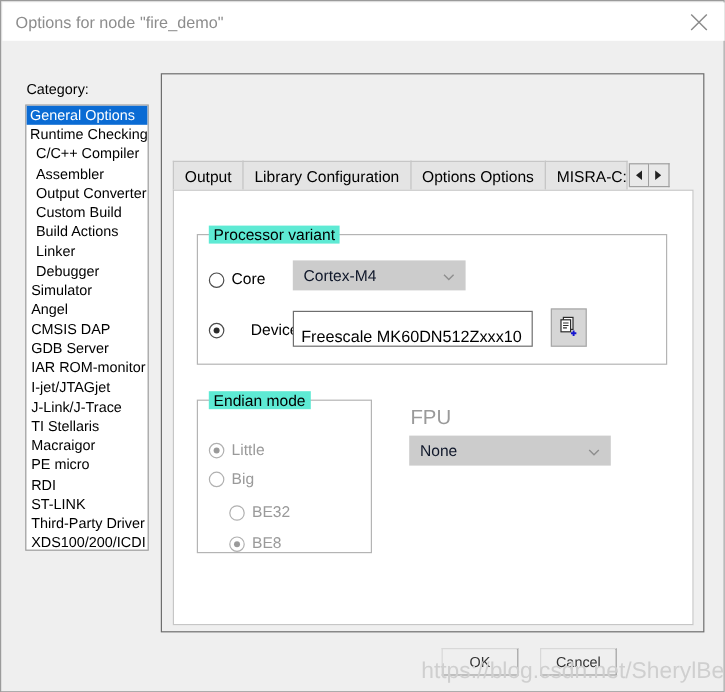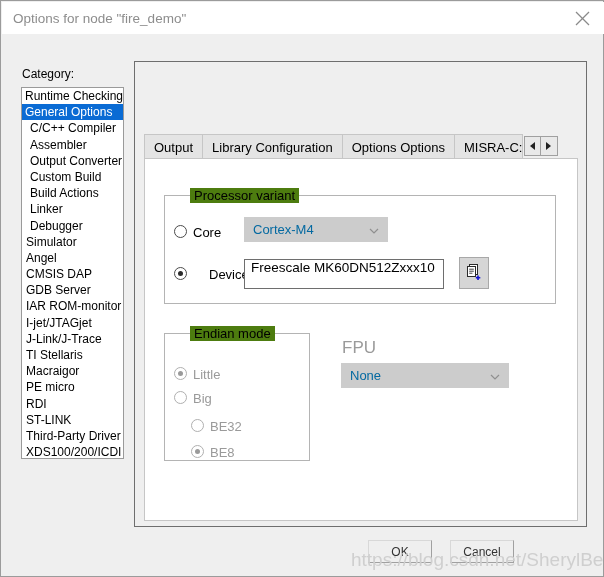--- a/index.html
+++ b/index.html
@@ -189,45 +189,44 @@
   
   .group {
     position: absolute;
     box-sizing: border-box;
     border: 1px solid #b4b4b4;
   }
   .group-title {
     position: absolute;
     top: -8px;
     left: 9px;
-    background: #4d7c0f;
+    background: #5eead4;
     padding: 0 4px;
     font-size: 13px;
     color: #000;
     white-space: nowrap;
-    margin-left: 16px;
   }
   #processor-variant-group {
     left: 163px;
     top: 194px;
     width: 392px;
     height: 109px;
   }
   #endian-mode-group {
     left: 163px;
     top: 332px;
     width: 146px;
     height: 128px;
   }
 
   
   .radio-row {
     position: absolute;
     display: flex;
-    align-items: flex-start;
+    align-items: flex-end;
     cursor: default;
   }
   .radio {
     width: 13px;
     height: 13px;
     border-radius: 50%;
     border: 1px solid #4b4b4b;
     box-sizing: border-box;
     background: #ffffff;
     display: inline-block;
@@ -258,21 +257,21 @@
     box-sizing: border-box;
     background: #cccccc;
     border: none;
     display: flex;
     align-items: center;
     cursor: default;
   }
   .combo-text {
     margin-left: 9px;
     font-size: 13px;
-    color: #0369a1;
+    color: #0f172a;
     white-space: nowrap;
   }
   .combo-arrow {
     position: absolute;
     right: 11px;
     top: 50%;
     margin-top: -2px;
     width: 8px; height: 8px;
   }
   .combo-arrow svg { display:block; }
@@ -291,21 +290,21 @@
   #device-input {
     position: absolute;
     left: 243px;
     top: 258px;
     width: 200px;
     height: 30px;
     box-sizing: border-box;
     background: #ffffff;
     border: 1px solid #6e6e6e;
     display: flex;
-    align-items: flex-start;
+    align-items: flex-end;
     cursor: text;
   }
   #device-input-value {
     margin-left: 6px;
     font-size: 13.5px;
     color: #000;
     white-space: nowrap;
   }
   #device-picker-button {
     position: absolute;
@@ -368,22 +367,22 @@
         <svg width="15" height="15" viewBox="0 0 15 15">
           <line x1="1" y1="1" x2="14" y2="14" stroke="#8a8a8a" stroke-width="1.2"></line>
           <line x1="14" y1="1" x2="1" y2="14" stroke="#8a8a8a" stroke-width="1.2"></line>
         </svg>
       </span>
     </div>
   </div>
 
   <div id="category-label">Category:</div>
   <div id="category-list">
+      <div class="cat-item selected">General Options</div>
       <div class="cat-item">Runtime Checking</div>
-      <div class="cat-item selected">General Options</div>
       <div class="cat-item indent1">C/C++ Compiler</div>
       <div class="cat-item indent1">Assembler</div>
       <div class="cat-item indent1">Output Converter</div>
       <div class="cat-item indent1">Custom Build</div>
       <div class="cat-item indent1">Build Actions</div>
       <div class="cat-item indent1">Linker</div>
       <div class="cat-item indent1">Debugger</div>
       <div class="cat-item indent2">Simulator</div>
       <div class="cat-item indent2">Angel</div>
       <div class="cat-item indent2">CMSIS DAP</div>

